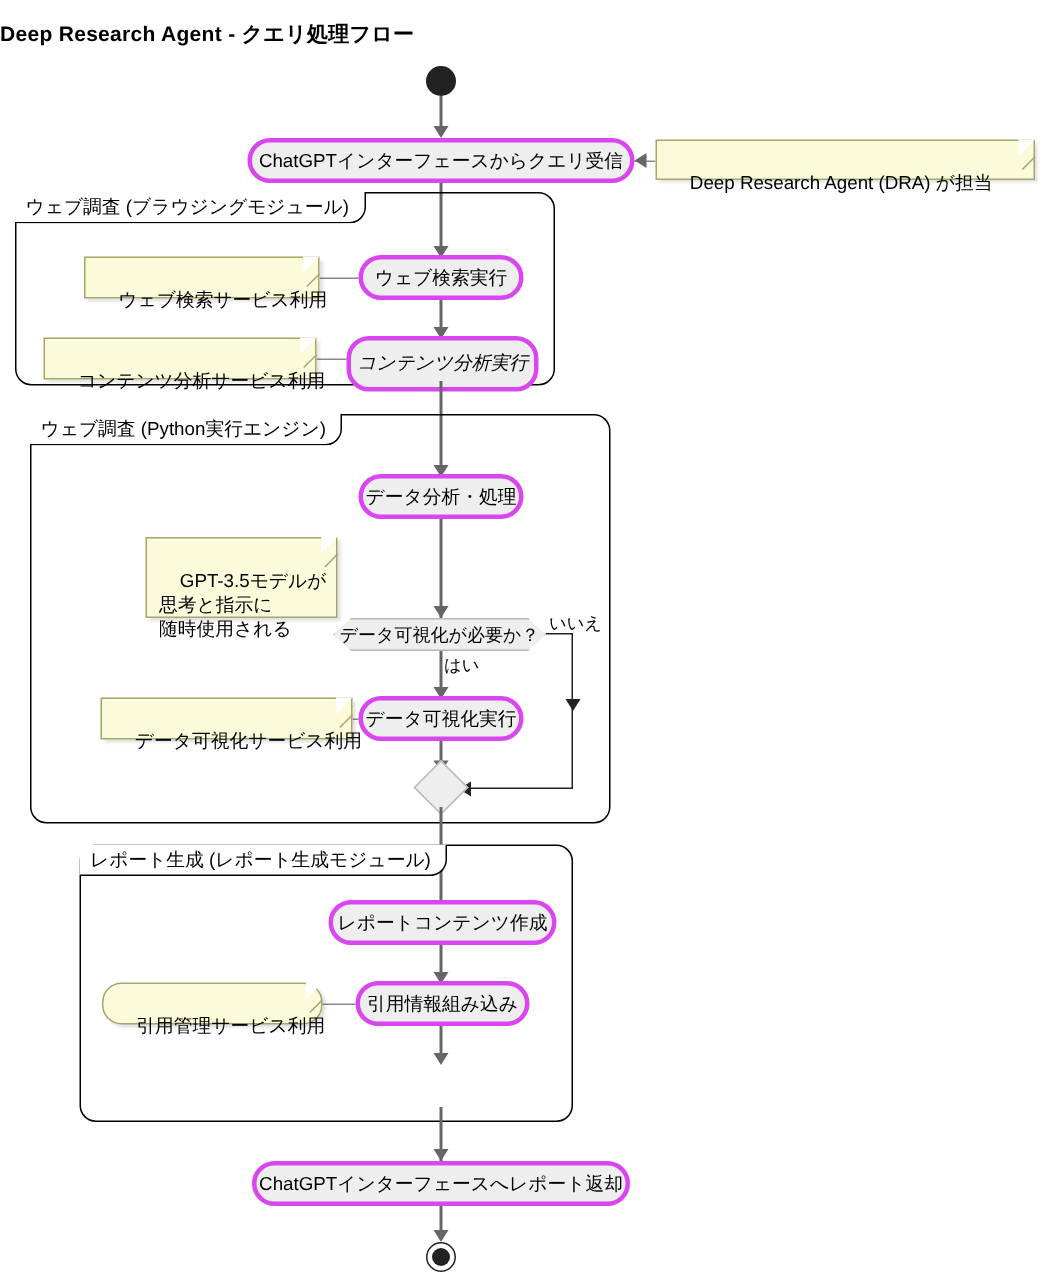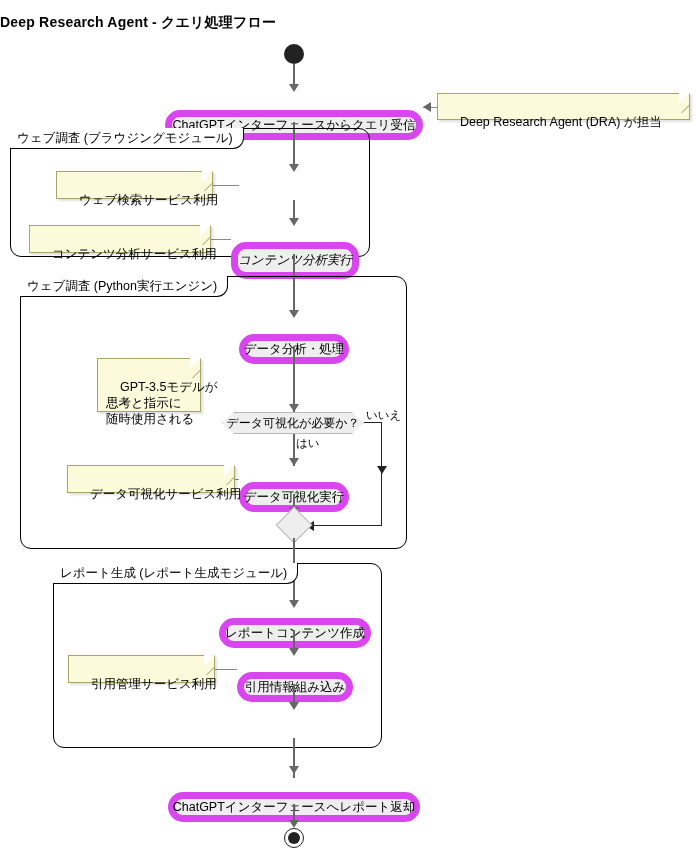--- a/index.html
+++ b/index.html
@@ -54,30 +54,29 @@
     width: 12px;
     height: 12px;
     border-radius: 50%;
     background: #222222;
   }
 
   
   .activity {
     box-sizing: border-box;
     background: #EEEEEE;
-    border: 7px solid #d946ef;
+    border: 3px solid #d946ef;
     border-radius: 15px;
     display: flex;
     align-items: center;
     justify-content: center;
     font-size: 12.5px;
     color: #000000;
     white-space: nowrap;
     padding: 0 12px;
-    margin-top: 18px;
   }
 
   
   .decision {
     box-sizing: border-box;
     background: #EEEEEE;
     border: 1px solid #B8B8B8;
     display: flex;
     align-items: center;
     justify-content: center;
@@ -209,20 +208,21 @@
     <span class="note-fold-tri"></span>
     <span class="note-fold-line"></span>
   </div>
 
   <div class="abs vline" style="left:293px; top:122px; height:46px;"></div>
   <div class="abs arrow-down" style="left:289px; top:164px;"></div>
 
   <div class="abs partition" style="left:10px; top:128px; width:360px; height:129px;"></div>
   <div class="abs partition-label" style="left:10px; top:128px;">ウェブ調査 (ブラウジングモジュール)</div>
 
+  <div class="abs activity" style="left:239px; top:170px; width:110px; height:30px;">ウェブ検索実行</div>
 
   <div class="abs note-stub" style="left:213px; top:185px; width:26px;"></div>
 
   <div class="abs note" style="left:56px; top:171px; width:157px; height:28px;">
     <span>ウェブ検索サービス利用</span>
     <span class="note-fold-tri"></span>
     <span class="note-fold-line"></span>
   </div>
 
   <div class="abs vline" style="left:293px; top:200px; height:22px;"></div>
@@ -239,21 +239,21 @@
   </div>
 
   <div class="abs vline" style="left:293px; top:254px; height:60px;"></div>
   <div class="abs arrow-down" style="left:289px; top:310px;"></div>
 
   <div class="abs partition" style="left:20px; top:276px; width:387px; height:273px;"></div>
   <div class="abs partition-label" style="left:20px; top:276px;">ウェブ調査 (Python実行エンジン)</div>
 
   <div class="abs activity" style="left:239px; top:316px; width:110px; height:30px;">データ分析・処理</div>
 
-  <div class="abs note" style="left:97px; top:358px; width:104px; height:54px;">
+  <div class="abs note" style="left:97px; top:358px; width:128px; height:54px;">
     <span>GPT-3.5モデルが
 思考と指示に
 随時使用される</span>
     <span class="note-fold-tri"></span>
     <span class="note-fold-line"></span>
   </div>
 
   <div class="abs vline" style="left:293px; top:346px; height:66px;"></div>
   <div class="abs arrow-down" style="left:289px; top:404px;"></div>
 
@@ -293,21 +293,21 @@
 
   <div class="abs activity" style="left:219px; top:600px; width:152px; height:30px;">レポートコンテンツ作成</div>
 
   <div class="abs vline" style="left:293px; top:630px; height:22px;"></div>
   <div class="abs arrow-down" style="left:289px; top:648px;"></div>
 
   <div class="abs activity" style="left:237px; top:654px; width:116px; height:30px;">引用情報組み込み</div>
 
   <div class="abs note-stub" style="left:215px; top:669px; width:22px;"></div>
 
-  <div class="abs note" style="left:68px; top:655px; width:147px; height:28px;">
+  <div class="abs note" style="left:68px; top:655px; width:147px; height:28px;border-radius:13px;">
     <span>引用管理サービス利用</span>
     <span class="note-fold-tri"></span>
     <span class="note-fold-line"></span>
   </div>
 
   <div class="abs vline" style="left:293px; top:684px; height:22px;"></div>
   <div class="abs arrow-down" style="left:289px; top:702px;"></div>
 
 
   <div class="abs vline" style="left:293px; top:738px; height:40px;"></div>

